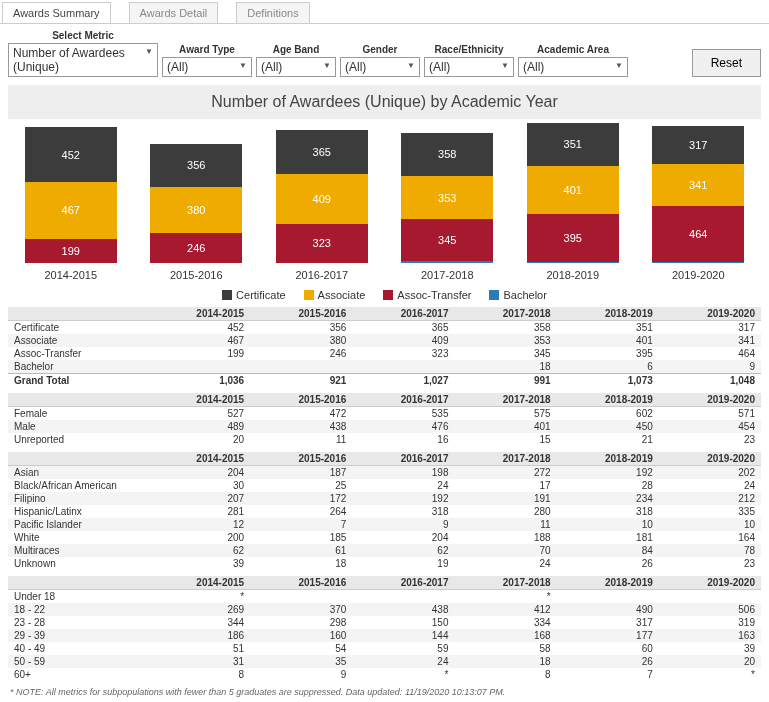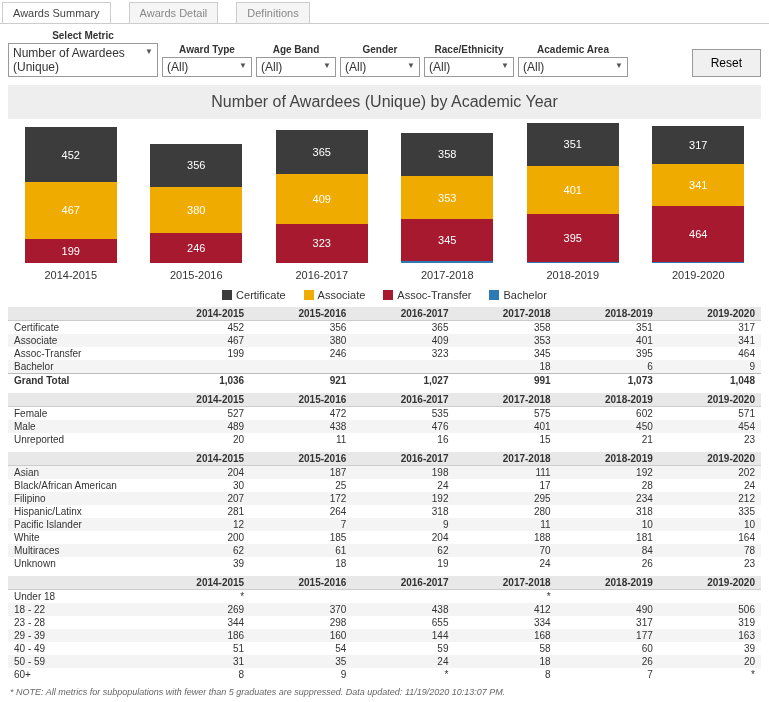--- a/index.html
+++ b/index.html
@@ -264,39 +264,39 @@
           <th>2018-2019</th>
           <th>2019-2020</th>
         </tr>
       </thead>
       <tbody>
         <tr class="alt">
           <td class="rowhead">Asian</td>
           <td>204</td>
           <td>187</td>
           <td>198</td>
-          <td>111</td>
+          <td>272</td>
           <td>192</td>
           <td>202</td>
         </tr>
         <tr>
           <td class="rowhead">Black/African American</td>
           <td>30</td>
           <td>25</td>
           <td>24</td>
           <td>17</td>
           <td>28</td>
           <td>24</td>
         </tr>
         <tr class="alt">
           <td class="rowhead">Filipino</td>
           <td>207</td>
           <td>172</td>
           <td>192</td>
-          <td>295</td>
+          <td>191</td>
           <td>234</td>
           <td>212</td>
         </tr>
         <tr>
           <td class="rowhead">Hispanic/Latinx</td>
           <td>281</td>
           <td>264</td>
           <td>318</td>
           <td>280</td>
           <td>318</td>
@@ -369,21 +369,21 @@
           <td>370</td>
           <td>438</td>
           <td>412</td>
           <td>490</td>
           <td>506</td>
         </tr>
         <tr>
           <td class="rowhead">23 - 28</td>
           <td>344</td>
           <td>298</td>
-          <td>655</td>
+          <td>150</td>
           <td>334</td>
           <td>317</td>
           <td>319</td>
         </tr>
         <tr class="alt">
           <td class="rowhead">29 - 39</td>
           <td>186</td>
           <td>160</td>
           <td>144</td>
           <td>168</td>

